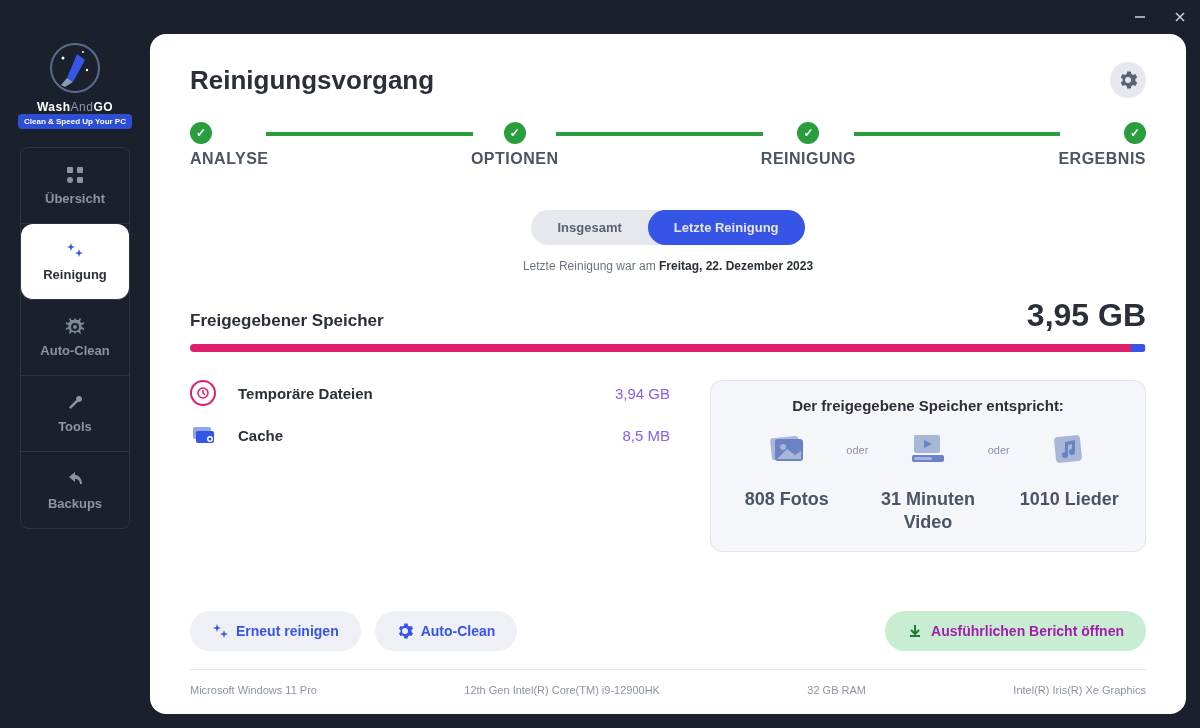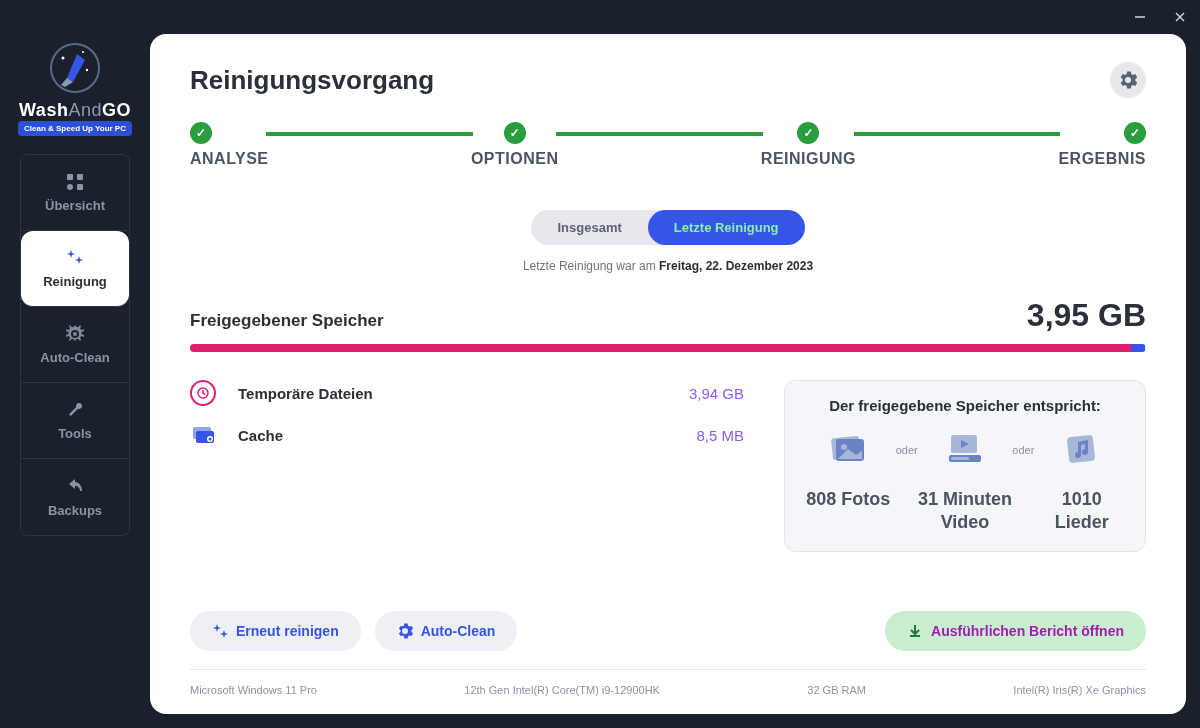--- a/index.html
+++ b/index.html
@@ -3,21 +3,21 @@
 <meta charset="utf-8">
 <style>
 *{margin:0;padding:0;box-sizing:border-box;font-family:'Segoe UI',Arial,sans-serif}
 body{width:1200px;height:728px;background:#1a202c;border-radius:14px;overflow:hidden;position:relative;display:flex;flex-direction:column}
 .titlebar{height:34px;display:flex;justify-content:flex-end;align-items:center;padding-right:10px;gap:20px}
 .tb-btn{color:#cbd5e0;cursor:pointer;width:20px;height:20px;display:flex;align-items:center;justify-content:center}
 .app-body{flex:1;display:flex}
 .sidebar{width:150px;display:flex;flex-direction:column;align-items:center;padding-top:6px}
 .logo{width:56px;height:56px;position:relative;margin-bottom:4px}
 .logo svg{width:100%;height:100%}
-.brand{color:#fff;font-size:18px;font-weight:700;letter-spacing:.5px}
+.brand{color:#fff;font-size:12px;font-weight:700;letter-spacing:.5px}
 .brand span.and{color:#8b9ab3;font-weight:400}
 .tag{background:#2c4fd6;color:#fff;font-size:8px;font-weight:700;padding:3px 6px;border-radius:4px;margin-bottom:18px}
 .nav{width:110px;border:1px solid #2c3545;border-radius:8px;overflow:hidden}
 .nav-item{height:76px;display:flex;flex-direction:column;align-items:center;justify-content:center;gap:6px;color:#8b93a5;cursor:pointer;border-bottom:1px solid #2c3545}
 .nav-item:last-child{border-bottom:none}
 .nav-item.active{background:#fff;color:#2a2f3a;border-radius:12px}
 .nav-item .nlabel{font-size:13px;font-weight:600}
 .nav-item .nicon{width:20px;height:20px;display:flex;align-items:center;justify-content:center}
 .main{flex:1;background:#fff;border-radius:16px;margin:0 14px 14px 0;padding:28px 40px 18px;display:flex;flex-direction:column;position:relative}
 .header{display:flex;justify-content:space-between;align-items:center;margin-bottom:24px}
@@ -25,36 +25,36 @@
 .gear{width:36px;height:36px;border-radius:50%;background:#e6e8ed;display:flex;align-items:center;justify-content:center;cursor:pointer}
 .wizard{display:flex;align-items:center;margin-bottom:42px}
 .step{display:flex;flex-direction:column;align-items:flex-start;position:relative}
 .step.r{align-items:flex-end}
 .step.c{align-items:center}
 .dot{width:22px;height:22px;border-radius:50%;background:#2a9d3f;display:flex;align-items:center;justify-content:center;color:#fff;font-size:12px;font-weight:700;margin-bottom:6px}
 .slabel{font-size:16px;font-weight:700;color:#4a5464;letter-spacing:.5px}
 .bar{flex:1;height:4px;background:#2a9d3f;margin:0 -2px 22px}
 .toggle{display:flex;background:#e6e8ed;border-radius:22px;width:fit-content;margin:0 auto 14px}
 .tbtn{padding:10px 26px;font-size:13px;font-weight:700;border-radius:22px;cursor:pointer;color:#5a6372}
-.tbtn.active{background:#3655e6;color:#86efac}
+.tbtn.active{background:#3655e6;color:#e5e5e5}
 .lastclean{text-align:center;font-size:12px;color:#6b7382;margin-bottom:24px}
 .lastclean b{color:#2a2f3a}
 .freerow{display:flex;justify-content:space-between;align-items:baseline;margin-bottom:10px}
 .freelabel{font-size:17px;font-weight:700;color:#2a2f3a}
 .freeval{font-size:32px;font-weight:800;color:#2a2f3a}
 .pbar{height:8px;background:#e6e8ed;border-radius:5px;overflow:hidden;display:flex;margin-bottom:28px}
 .pseg1{background:#e01f6c;height:100%}
 .pseg2{background:#3655e6;height:100%}
 .details{display:flex;gap:40px}
 .items{flex:1}
 .itm{display:flex;align-items:center;margin-bottom:16px}
 .itm .iicon{width:26px;height:26px;border-radius:50%;display:flex;align-items:center;justify-content:center;margin-right:22px}
 .itm .iname{flex:1;font-size:15px;font-weight:600;color:#2a2f3a}
 .itm .ival{font-size:15px;font-weight:400;color:#8b5cf6}
-.equiv{width:362px;background:#f4f6fa;border:1px solid #e0e4ec;border-radius:12px;padding:16px 16px}
+.equiv{width:436px;background:#f4f6fa;border:1px solid #e0e4ec;border-radius:12px;padding:16px 16px}
 .eq-title{text-align:center;font-size:15px;font-weight:700;color:#2a2f3a;margin-bottom:16px}
 .eq-row{display:flex;align-items:flex-start;justify-content:space-between}
 .eq-col{flex:1;display:flex;flex-direction:column;align-items:center;gap:22px}
 .eq-or{font-size:11px;color:#8b93a5;margin-top:14px}
 .eq-ico{width:36px;height:36px;display:flex;align-items:center;justify-content:center}
 .eq-lbl{font-size:18px;font-weight:600;color:#4a5464;text-align:center;line-height:1.3}
 .actions{display:flex;gap:14px;margin-top:auto;padding-top:50px}
 .btn{display:flex;align-items:center;gap:8px;padding:12px 22px;border-radius:24px;font-size:14px;font-weight:700;cursor:pointer;border:none}
 .btn.secondary{background:#eef0f6;color:#3655e6}
 .btn.primary{background:#c9edd0;color:#a21caf;margin-left:auto}

